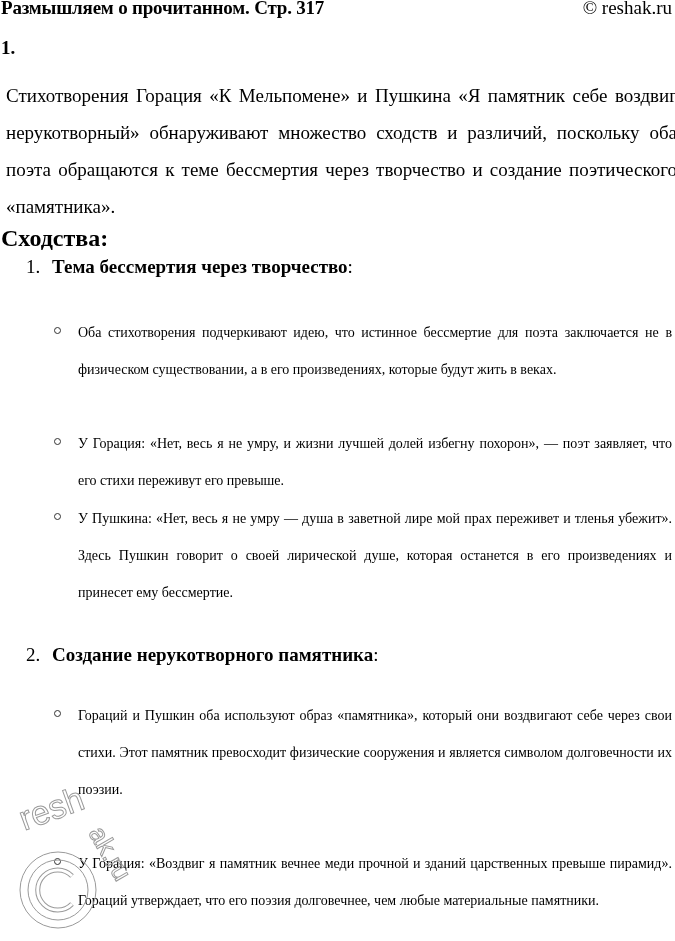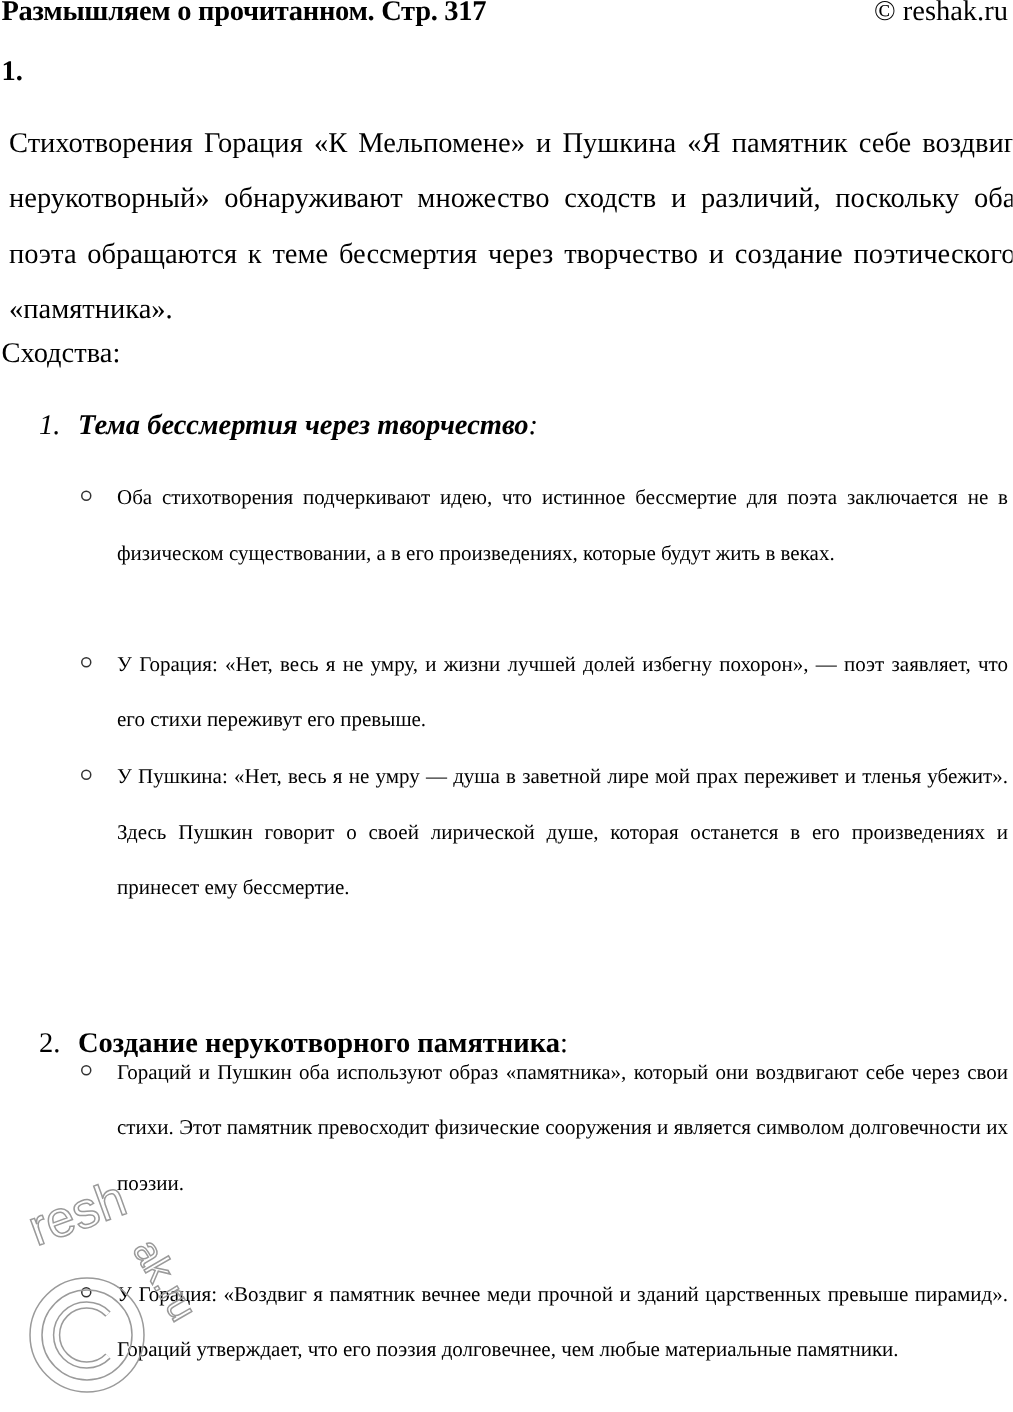--- a/index.html
+++ b/index.html
@@ -50,22 +50,22 @@
       top: 77px;
       width: 671px;
       line-height: 37px;
       text-align: justify;
       font-size: 19px;
     }
     .section-heading {
       position: absolute;
       left: 1px;
       top: 225px;
-      font-weight: normal;
-      font-size: 19px;
+      font-weight: bold;
+      font-size: 24px;
     }
     .item-heading {
       position: absolute;
       left: 26px;
       font-size: 19px;
     }
     .item-heading .num {
       display: inline-block;
       width: 26px;
     }
@@ -108,40 +108,40 @@
   <span class="header-title">Размышляем о прочитанном. Стр. 317</span>
   <span class="header-copyright">© reshak.ru</span>
 </div>
 
 <div class="task-number">1.</div>
 
 <div class="intro">Стихотворения Горация «К Мельпомене» и Пушкина «Я памятник себе воздвиг нерукотворный» обнаруживают множество сходств и различий, поскольку оба поэта обращаются к теме бессмертия через творчество и создание поэтического «памятника».</div>
 
 <div class="section-heading">Сходства:</div>
 
-<div class="item-heading" style="top:273px;font-style:italic;">
+<div class="item-heading" style="top:256px;">
   <span class="num">1.</span><b>Тема бессмертия через творчество</b><span>:</span>
 </div>
 
 <div class="bullet" style="top:314px;">
   <span class="bullet-mark"></span>
   <div class="bullet-text">Оба стихотворения подчеркивают идею, что истинное бессмертие для поэта заключается не в физическом существовании, а в его произведениях, которые будут жить в веках.</div>
 </div>
 
 <div class="bullet" style="top:425px;">
   <span class="bullet-mark"></span>
   <div class="bullet-text">У Горация: «Нет, весь я не умру, и жизни лучшей долей избегну похорон», — поэт заявляет, что его стихи переживут его превыше.</div>
 </div>
 
 <div class="bullet" style="top:500px;">
   <span class="bullet-mark"></span>
   <div class="bullet-text">У Пушкина: «Нет, весь я не умру — душа в заветной лире мой прах переживет и тленья убежит». Здесь Пушкин говорит о своей лирической душе, которая останется в его произведениях и принесет ему бессмертие.</div>
 </div>
 
-<div class="item-heading" style="top:685px;">
+<div class="item-heading" style="top:644px;">
   <span class="num">2.</span><b>Создание нерукотворного памятника</b><span>:</span>
 </div>
 
 <div class="bullet" style="top:697px;">
   <span class="bullet-mark"></span>
   <div class="bullet-text">Гораций и Пушкин оба используют образ «памятника», который они воздвигают себе через свои стихи. Этот памятник превосходит физические сооружения и является символом долговечности их поэзии.</div>
 </div>
 
 <div class="bullet" style="top:845px;">
   <span class="bullet-mark"></span>

